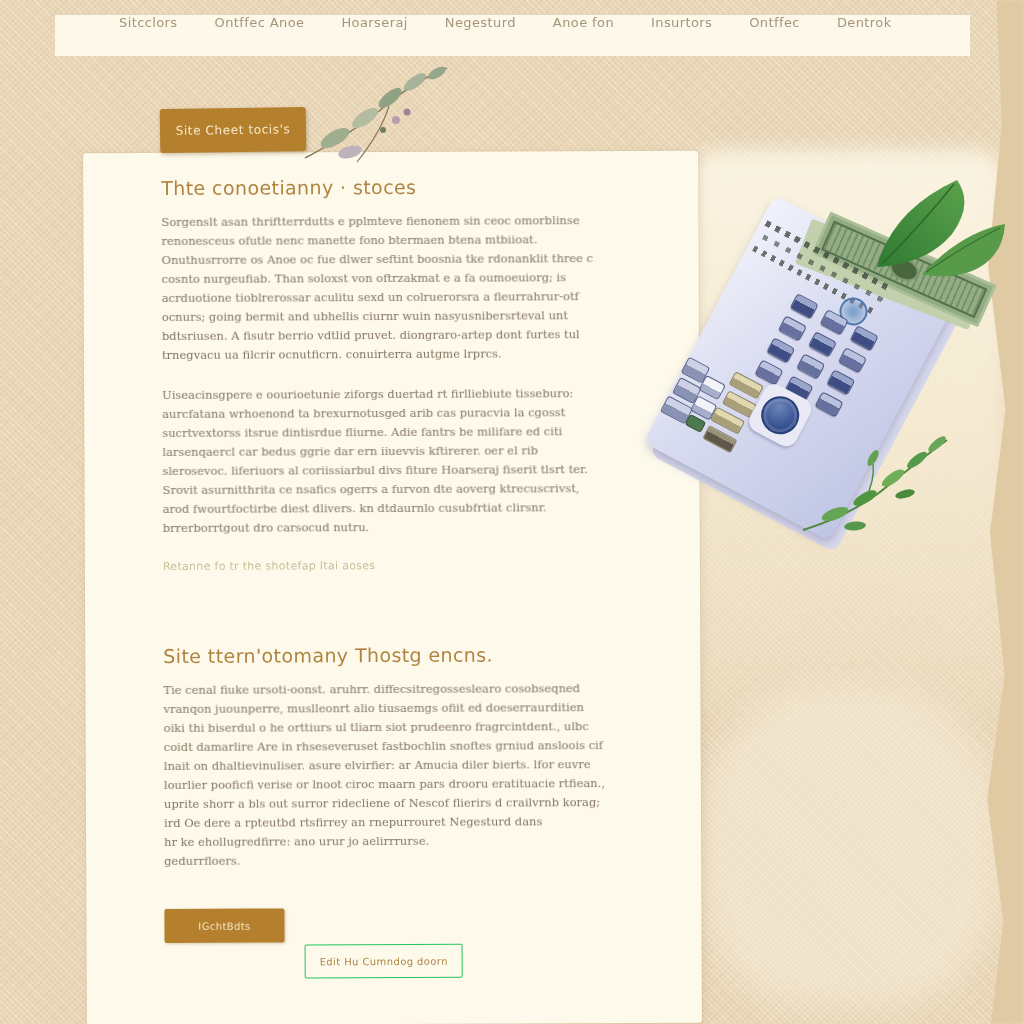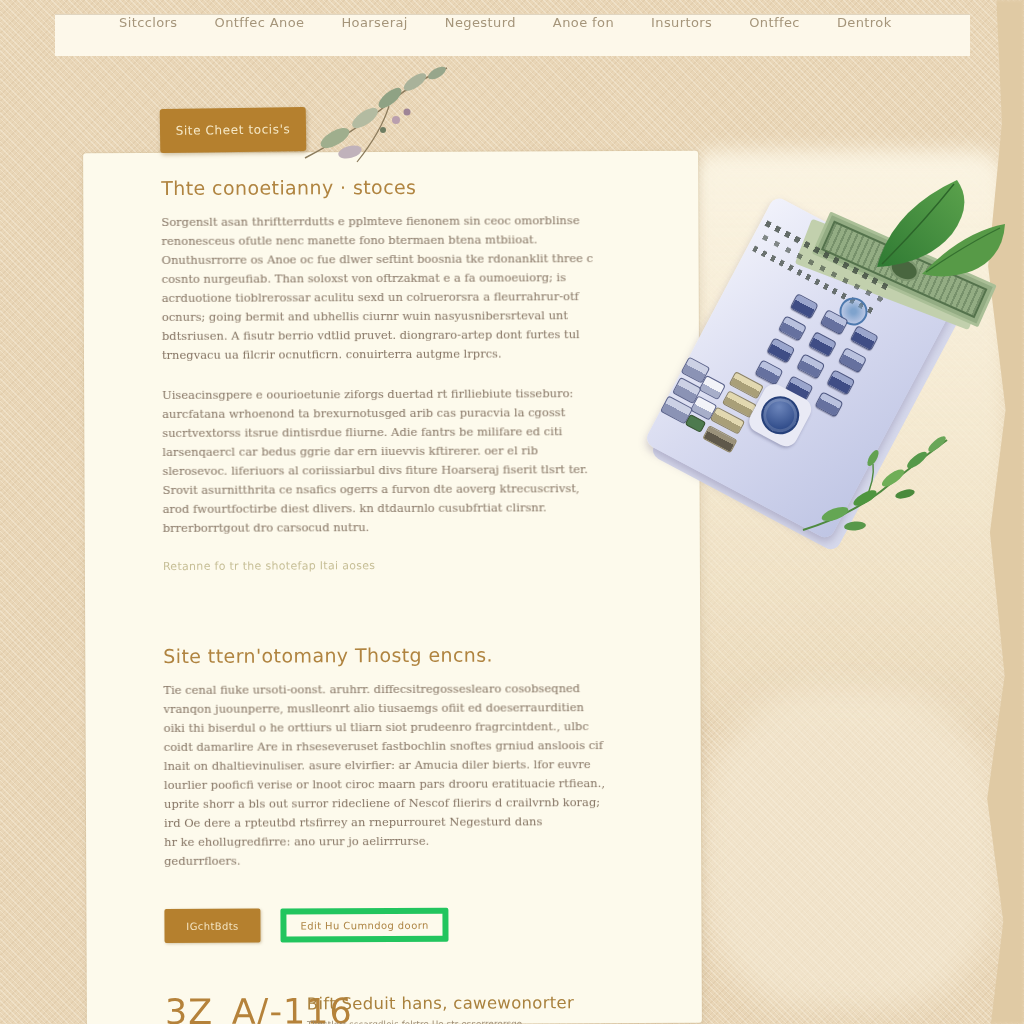--- a/index.html
+++ b/index.html
@@ -38,22 +38,22 @@
   h1.section{margin:0;font-weight:400;font-size:19px;color:#b08440;letter-spacing:.4px;}
   p.body{margin:14px 0 0 0;font-family:"DejaVu Serif",serif;font-size:11.5px;line-height:19px;color:#857463;
     white-space:pre-line;filter:blur(.3px);}
   p.body + p.body{margin-top:21px;}
   .link-line{margin-top:22px;font-size:11px;color:#c7bf97;letter-spacing:.3px;cursor:pointer;}
   h2.section{margin:72px 0 0 0;font-weight:400;font-size:19px;color:#b08440;letter-spacing:.4px;}
   
   .btn-row{margin-top:38px;display:flex;gap:20px;}
   .btn{height:34px;display:flex;align-items:center;justify-content:center;font-size:10px;letter-spacing:.4px;
     box-sizing:border-box;cursor:pointer;border-radius:2px;}
-  .btn-primary{width:96px;background:#b5802e;color:#f3e3c0;box-shadow:1px 1px 3px rgba(120,85,30,.3);}
-  .btn-outline{background:transparent;border:6px solid #22c55e;color:#ad8443;padding:0 14px;}
+  .btn-primary{width:120px;background:#b5802e;color:#f3e3c0;box-shadow:1px 1px 3px rgba(120,85,30,.3);}
+  .btn-outline{background:transparent;border:1px solid #22c55e;color:#ad8443;padding:0 14px;margin-top:36px;}
   
   .stats{margin-top:52px;display:flex;}
   .stats-left{width:108px;flex:none;text-align:right;}
   .big-number{font-size:35px;color:#b5823a;letter-spacing:1px;line-height:1;white-space:nowrap;}
   .stats-right{margin-left:34px;width:301px;flex:none;}
   .table-title{font-size:16.5px;color:#a9813d;letter-spacing:.3px;}
   .table-sub{margin-top:6px;font-size:8.5px;color:#9b8a72;letter-spacing:.2px;}
   
   .calc-wrap{position:absolute;left:600px;top:185px;width:424px;height:370px;z-index:5;pointer-events:none;}
   .calc-sheet2{position:absolute;left:181px;top:22px;width:210px;height:280px;border-radius:10px;

